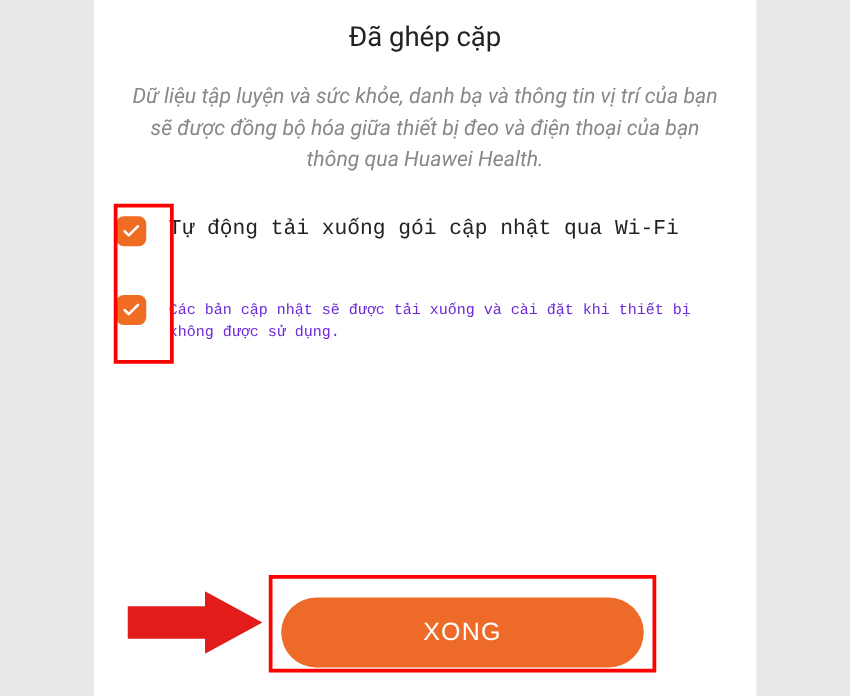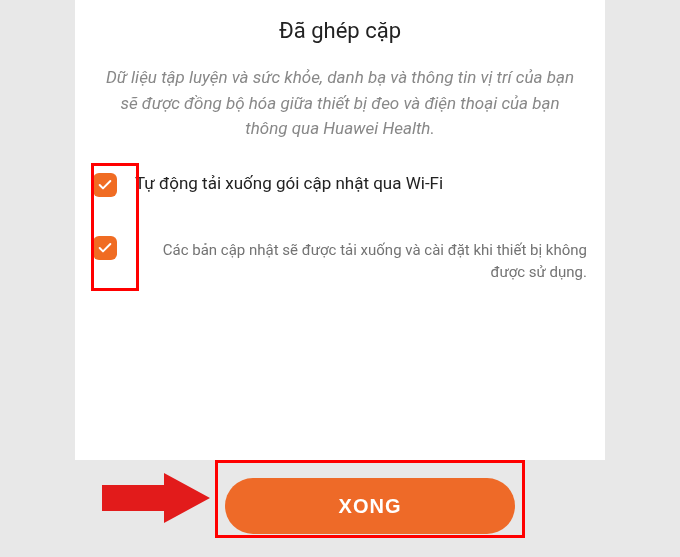--- a/index.html
+++ b/index.html
@@ -8,21 +8,21 @@
       height: 557px;
       background: #e8e8e8;
       font-family: -apple-system, BlinkMacSystemFont, "Segoe UI", Roboto, sans-serif;
       display: flex;
       justify-content: center;
       position: relative;
     }
     .panel {
       background: #ffffff;
       width: 530px;
-      height: 460px;
+      height: 557px;
       padding: 18px 18px 0 18px;
       position: relative;
     }
     .title {
       font-size: 22px;
       color: #222;
       text-align: center;
       margin-bottom: 22px;
       font-weight: 400;
     }
@@ -54,32 +54,31 @@
       display: flex;
       align-items: center;
       justify-content: center;
       flex-shrink: 0;
       margin-right: 18px;
       margin-top: 1px;
       position: relative;
       z-index: 2;
     }
     .checkbox svg { width: 16px; height: 16px; }
-    .option-text { flex: 1; }
+    .option-text { flex: 1; font-family: Liberation Mono, monospace; }
     .option-label {
       font-size: 17px;
       color: #222;
       line-height: 1.4;
     }
     .option-sub {
-      font-size: 15px;
-      color: #737373;
+      font-size: 12px;
+      color: #6d28d9;
       line-height: 1.5;
       margin-top: 4px;
-      text-align: right;
     }
     .highlight-box {
       position: absolute;
       border: 3px solid #ff0000;
       pointer-events: none;
       z-index: 3;
     }
     .highlight-checkboxes {
       left: 91px;
       top: 163px;
@@ -96,21 +95,21 @@
       position: absolute;
       left: 225px;
       bottom: 23px;
       width: 290px;
       height: 56px;
       background: #ee6a28;
       border: none;
       border-radius: 28px;
       color: #ffffff;
       font-size: 20px;
-      font-weight: 700;
+      font-weight: 400;
       letter-spacing: 1px;
       cursor: pointer;
     }
     .arrow {
       position: absolute;
       left: 102px;
       bottom: 30px;
       z-index: 4;
     }
     .arrow svg { width: 108px; height: 50px; }

